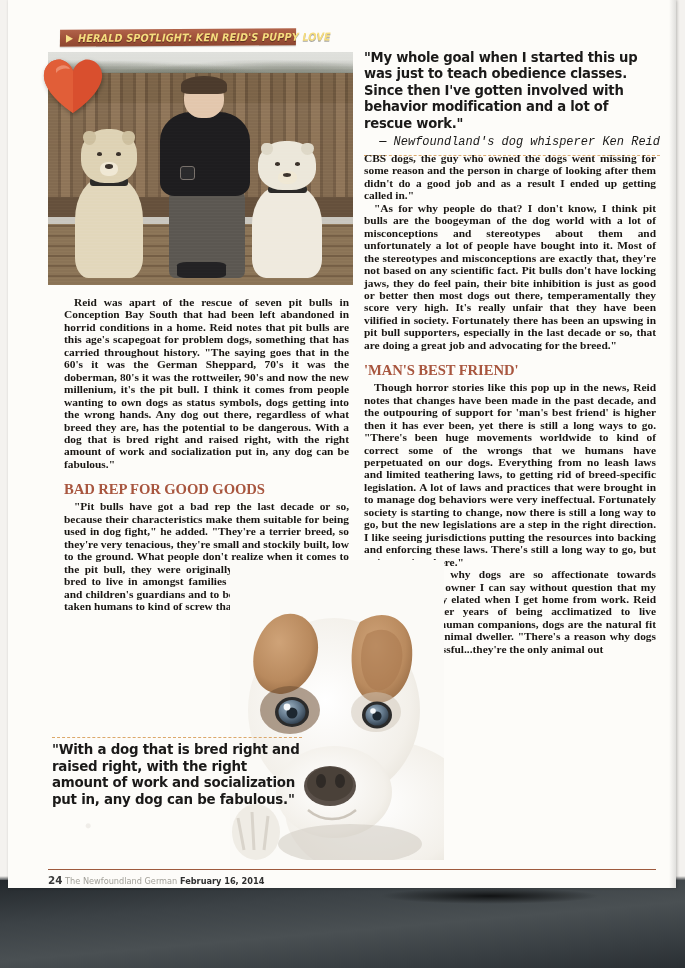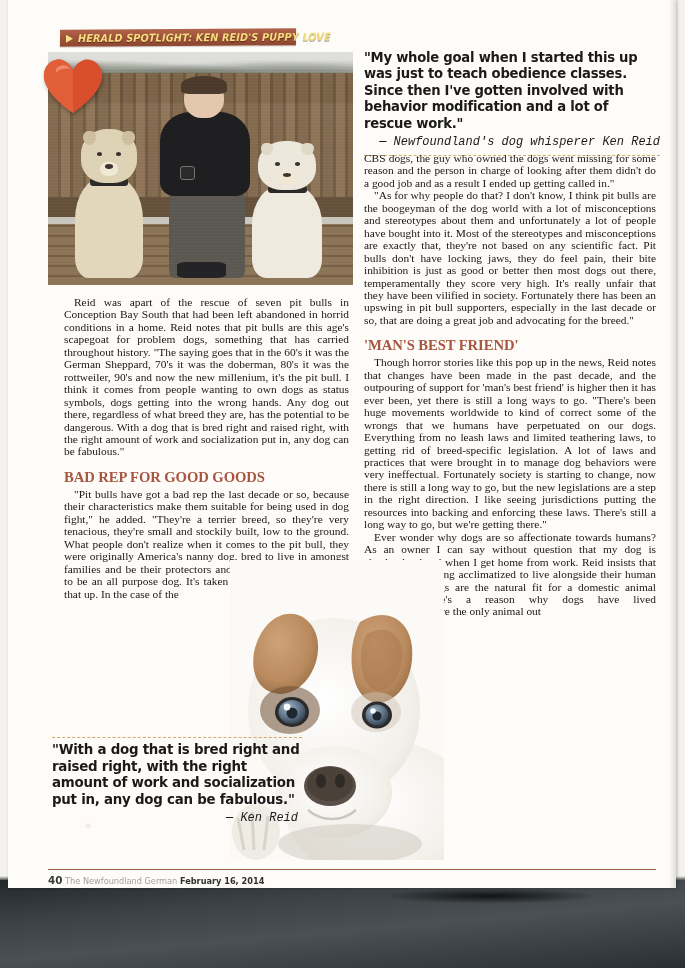--- a/index.html
+++ b/index.html
@@ -221,20 +221,21 @@
   }
   p.body {
     margin: 0;
     font-family: "Liberation Serif", serif;
     font-size: 11.4px;
     line-height: 12.45px;
     text-align: justify;
     text-indent: 10px;
     color: #191613;
     hyphens: manual;
+    font-weight: bold;
   }
   p.body.noindent { text-indent: 0; }
 
   h2.subhead {
     margin: 11px 0 2px 0;
     font-family: "Liberation Serif", serif;
     font-weight: bold;
     font-size: 14.4px;
     letter-spacing: -0.1px;
     color: #a8563f;
@@ -455,22 +456,21 @@
       <ellipse cx="120" cy="284" rx="72" ry="20" fill="#cfcac1" opacity=".55"></ellipse>
 
       <ellipse cx="26" cy="272" rx="24" ry="28" fill="#efece5"></ellipse>
       <path d="M8 258 L 14 290 M22 252 L 24 290 M38 256 L 34 290" stroke="#d9d4cb" stroke-width="3" fill="none"></path>
     </svg>
   </div>
 
   <div class="pq-bottom">
     <div class="rule-dashed" style="margin:0 0 4px 0;"></div>
     <div class="pq-text">"With a dog that is bred right and raised right, with the right amount of work and socialization put in, any dog can be fabulous."</div>
-    <div class="pq-attrib">— Ken Reid</div>
   </div>
 
   <div class="footer-rule"></div>
   <div class="footer">
-    <span class="pg">40</span>
+    <span class="pg">24</span>
     <span class="pub">The Newfoundland German</span>
     <span class="date">February 16, 2014</span>
   </div>
 </div>
 
 </body></html>

